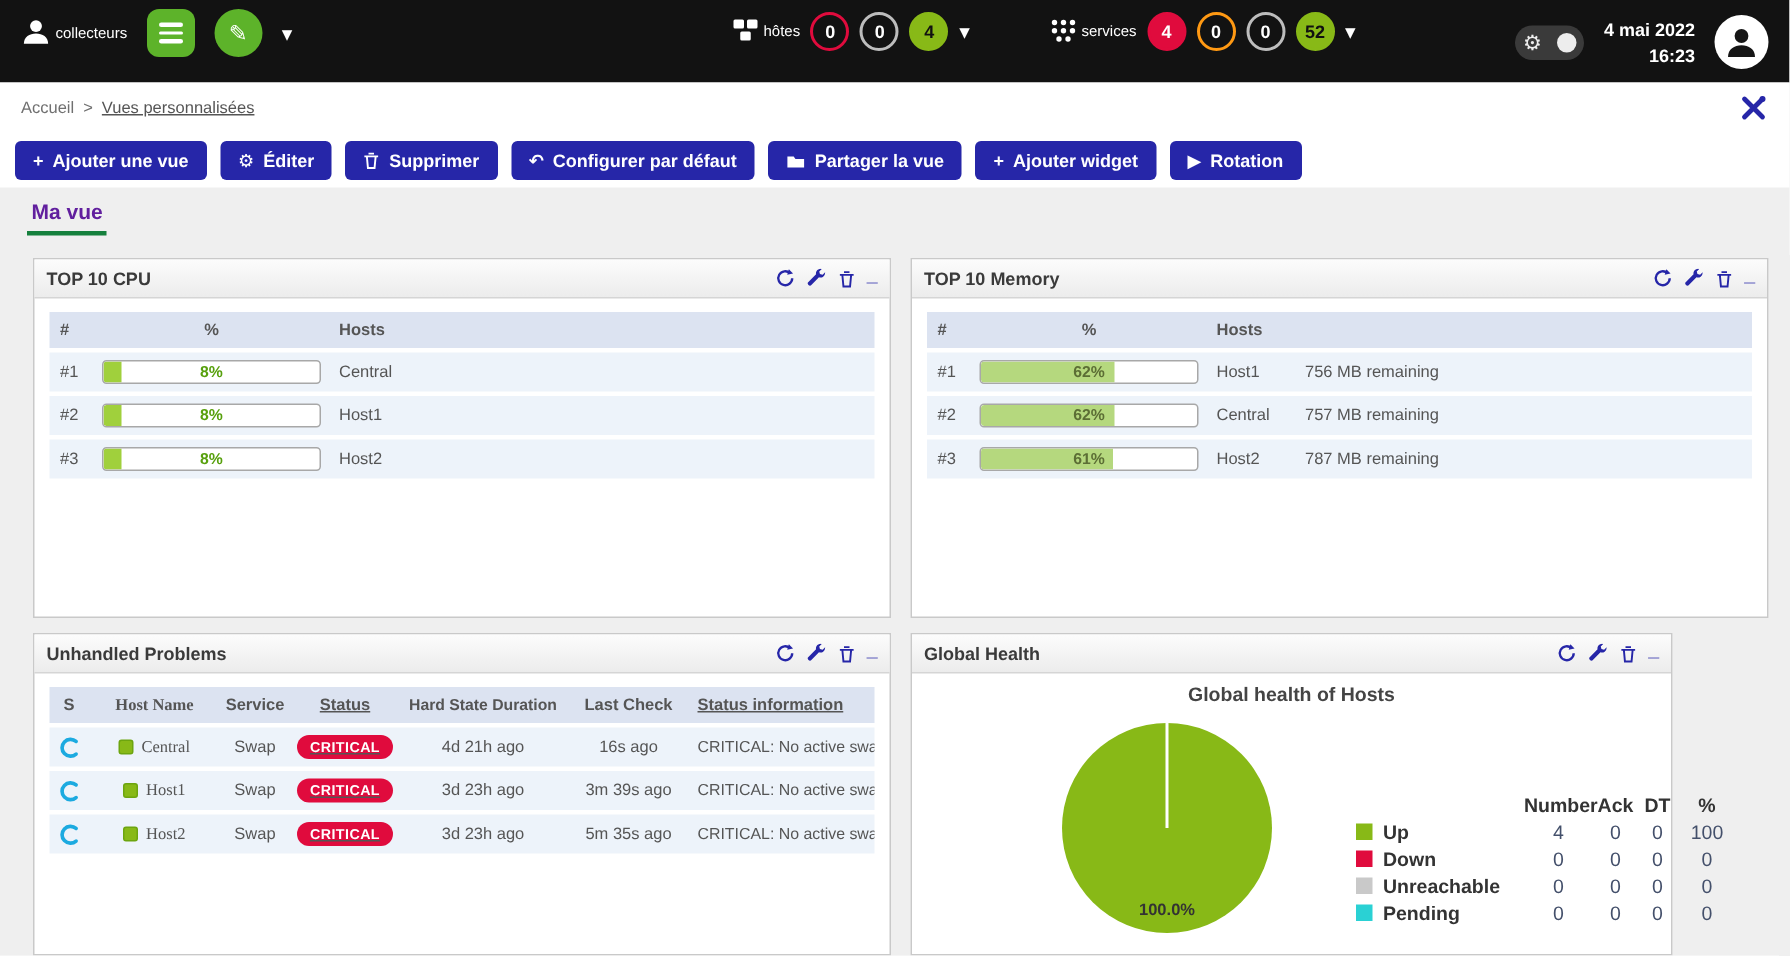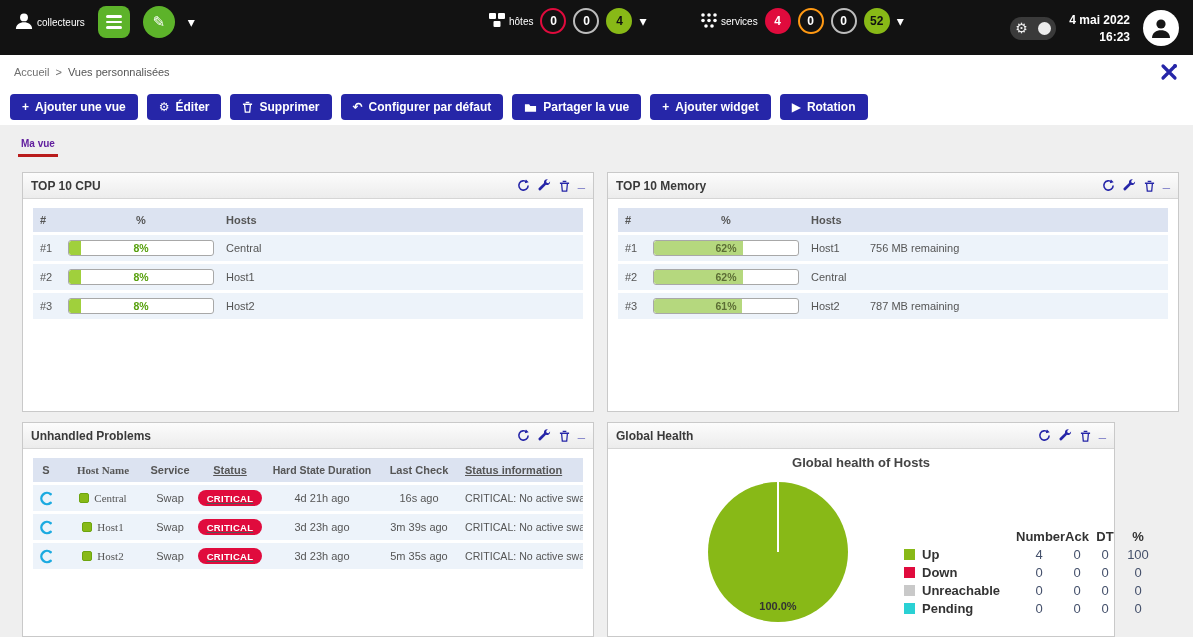--- a/index.html
+++ b/index.html
@@ -27,32 +27,32 @@
   .gear-pill { width:46px; height:23px; border-radius:12px; background:#3a3a3a; display:flex; align-items:center; padding:0 5px; cursor:pointer; }
   .gear-pill .g { color:#eee; font-size:14px; line-height:1; }
   .gear-pill .knob { width:13px; height:13px; border-radius:50%; background:#ededed; margin-left:auto; }
   .datetime { display:flex; flex-direction:column; align-items:flex-end; color:#fff; font-size:12px; font-weight:bold; gap:3px; }
   .avatar { width:36px; height:36px; border-radius:50%; background:#fff; display:flex; align-items:center; justify-content:center; cursor:pointer; }
 
   
   .breadcrumb-bar { position:absolute; top:55px; left:0; width:1193px; height:34px; background:#fff; display:flex; align-items:center; padding:0 14px; font-size:11px; color:#707070; }
   .breadcrumb-bar .crumb-link { cursor:pointer; }
   .breadcrumb-bar .sep { margin:0 6px; }
-  .breadcrumb-bar .current { color:#555; }
+  .breadcrumb-bar .current { color:#555;text-decoration:underline; }
   .tools-x { margin-left:auto; cursor:pointer; display:flex; }
 
   
   .toolbar { position:absolute; top:89px; left:0; width:1193px; height:36px; background:#fff; display:flex; align-items:center; gap:9px; padding:0 10px; }
   .btn { background:var(--primary,#2626a8); color:#fff; font-size:12px; font-weight:bold; border:none; border-radius:4px; height:26px; padding:0 12px; display:flex; align-items:center; gap:6px; cursor:pointer; font-family:inherit; }
   .btn .bi { font-size:12px; font-weight:bold; line-height:1; display:flex; align-items:center; }
 
   
   .lower { position:absolute; top:125px; left:0; width:1193px; height:512px; background:#efefef; }
   .tabbar { height:32px; display:flex; align-items:flex-end; padding-left:18px; }
-  .tab { font-size:10px; font-weight:bold; color:var(--tab_accent,#611f9e); padding:6px 3px 5px; border-bottom:3px solid #b91c1c; cursor:pointer; }
+  .tab { font-size:14px; font-weight:bold; color:var(--tab_accent,#611f9e); padding:6px 3px 5px; border-bottom:3px solid #15803d; cursor:pointer; }
   .grid { position:absolute; top:32px; left:0; right:0; bottom:0; }
 
   
   .widget { position:absolute; background:#fff; border:1px solid #c9c9c9; }
   .w-cpu    { left:22px;  top:15px;  width:572px; height:240px; }
   .w-mem    { left:607px; top:15px;  width:572px; height:240px; }
   .w-prob   { left:22px;  top:265px; width:572px; height:215px; }
   .w-health { left:607px; top:265px; width:508px; height:215px; }
   .w-header { height:26px; background:linear-gradient(#fcfcfc,#ececec); border-bottom:1px solid #d5d5d5; display:flex; align-items:center; padding:0 8px; }
   .w-title { font-size:12px; font-weight:bold; color:#3a3a3a; }
@@ -346,20 +346,21 @@
         </div>
         <div class="trow">
           <span class="c-rank">#2</span>
           <span class="c-barcol">
               <span class="bar mem-bar">
                 <span class="bar-fill" style="width: 62%;"></span>
                 <span class="bar-label">62%</span>
               </span>
             </span>
           <span class="c-host link" style="width:64px">Central</span>
+          <span class="c-detail">757 MB remaining</span>
         </div>
         <div class="trow">
           <span class="c-rank">#3</span>
           <span class="c-barcol">
               <span class="bar mem-bar">
                 <span class="bar-fill" style="width: 61%;"></span>
                 <span class="bar-label">61%</span>
               </span>
             </span>
           <span class="c-host link" style="width:64px">Host2</span>

